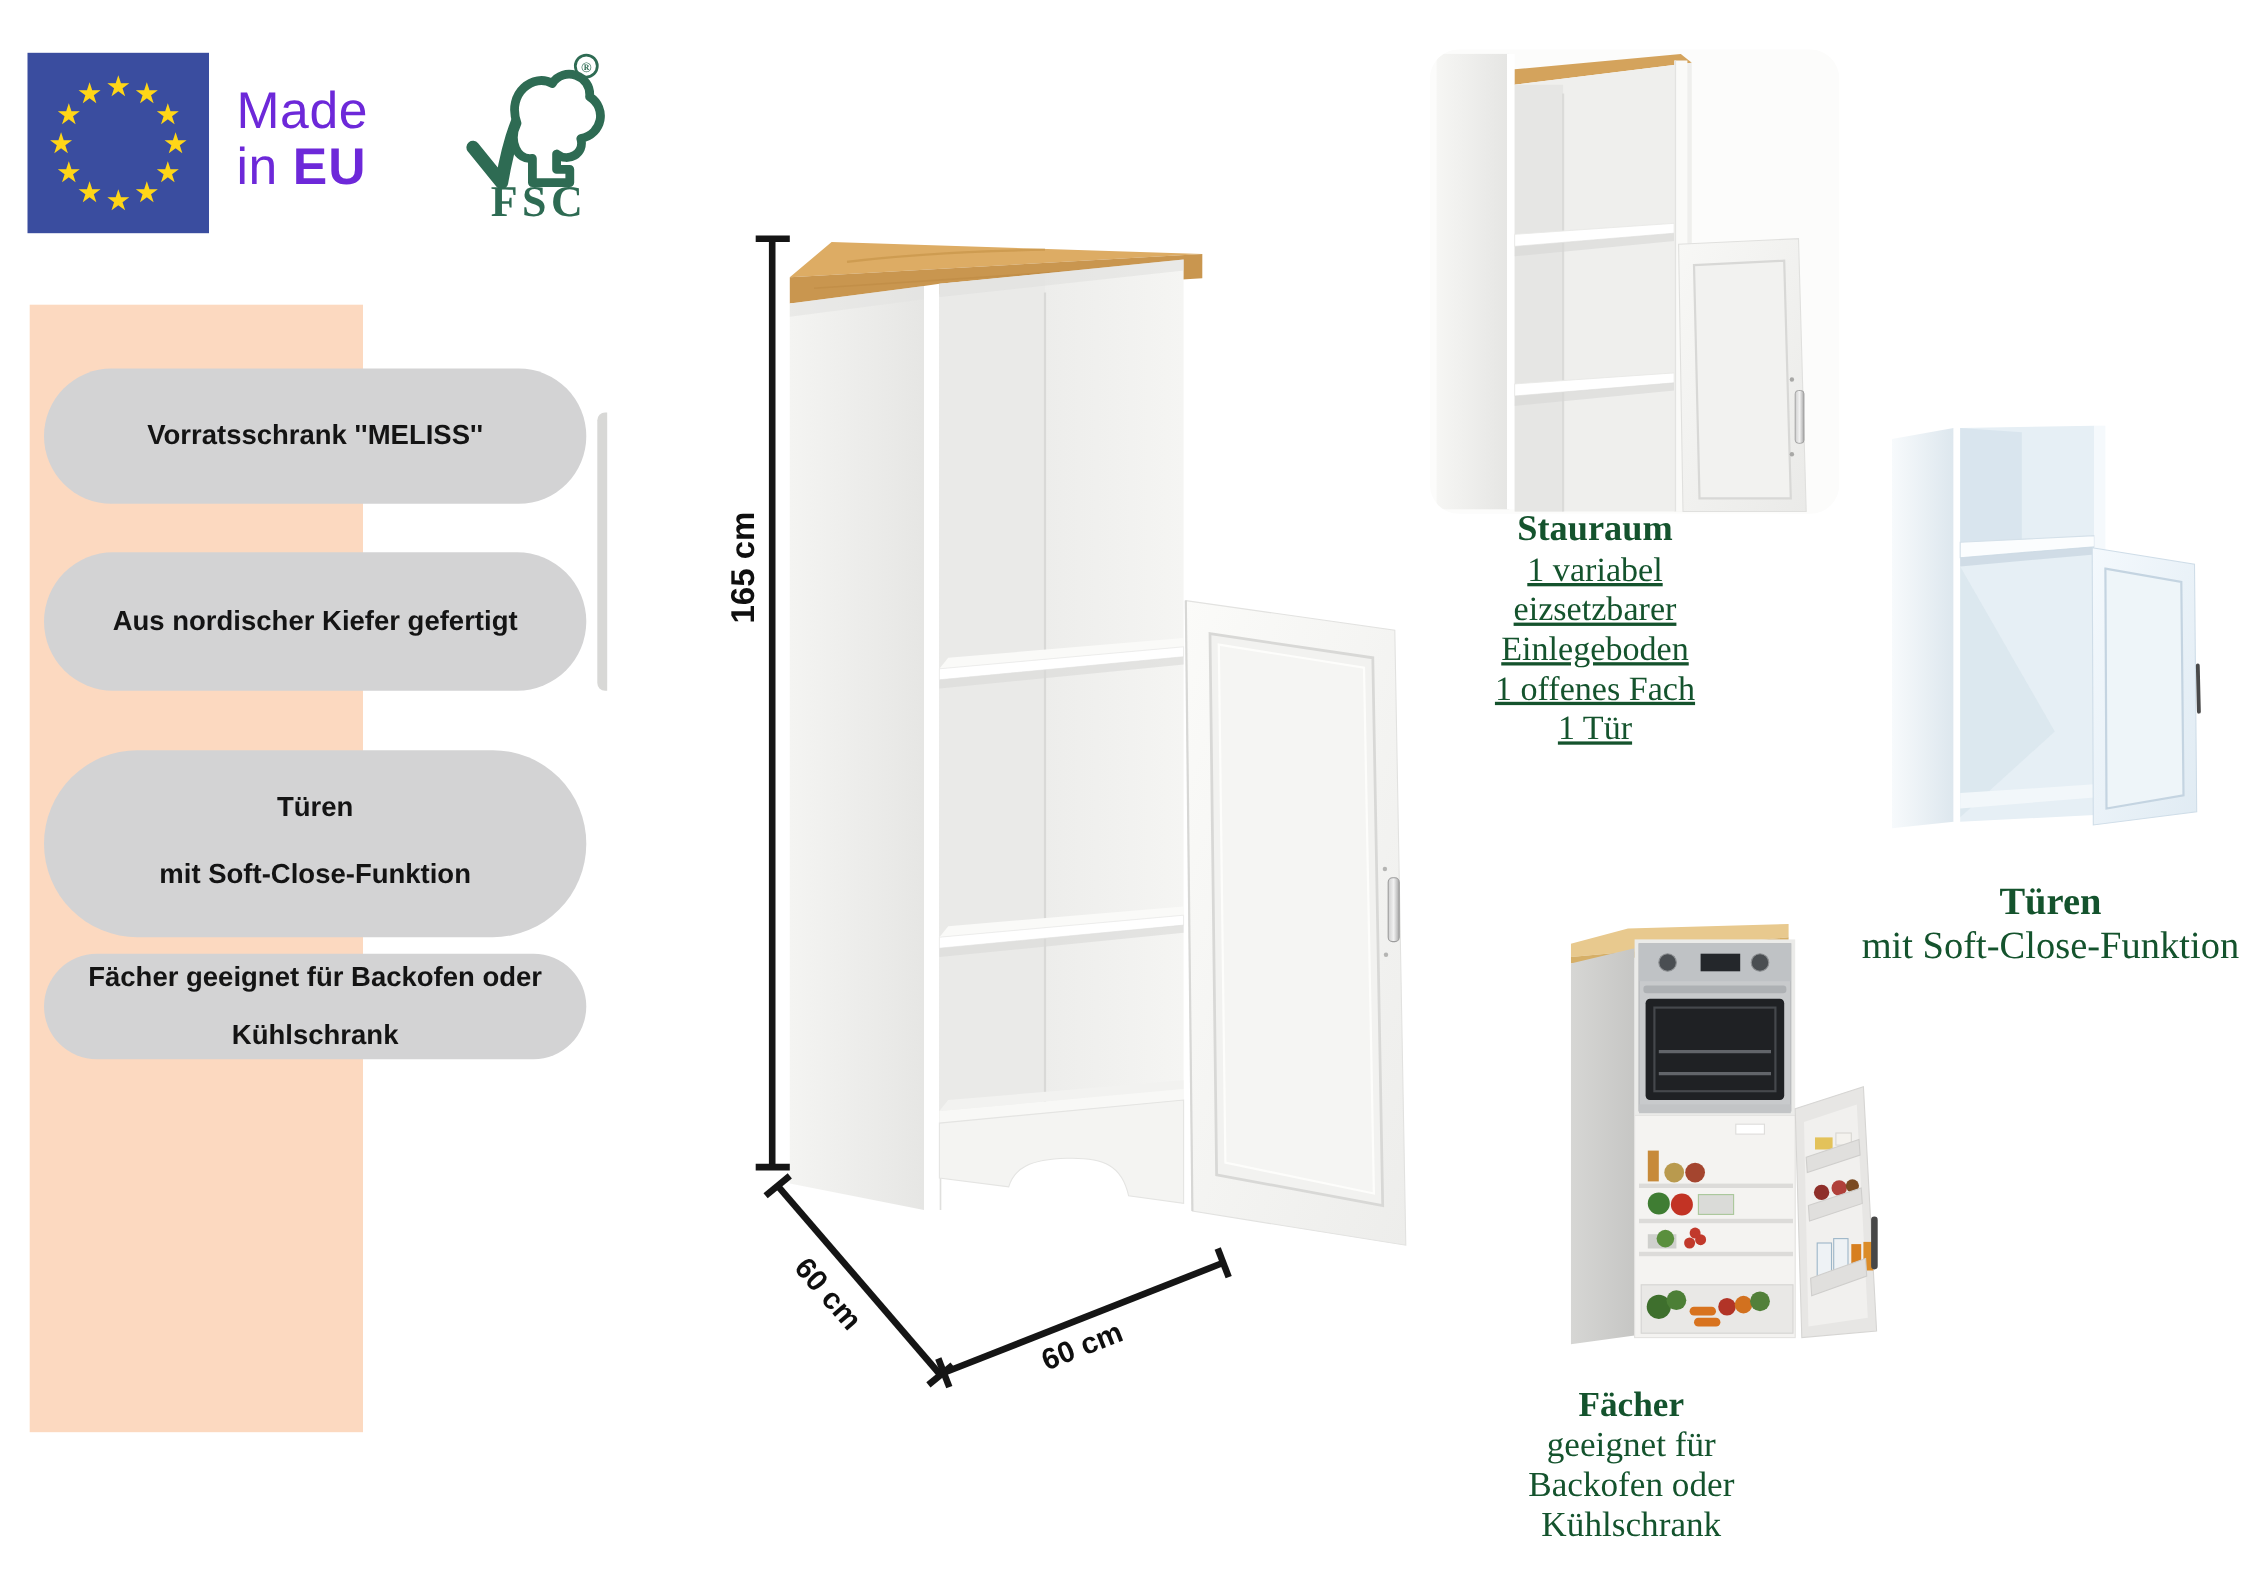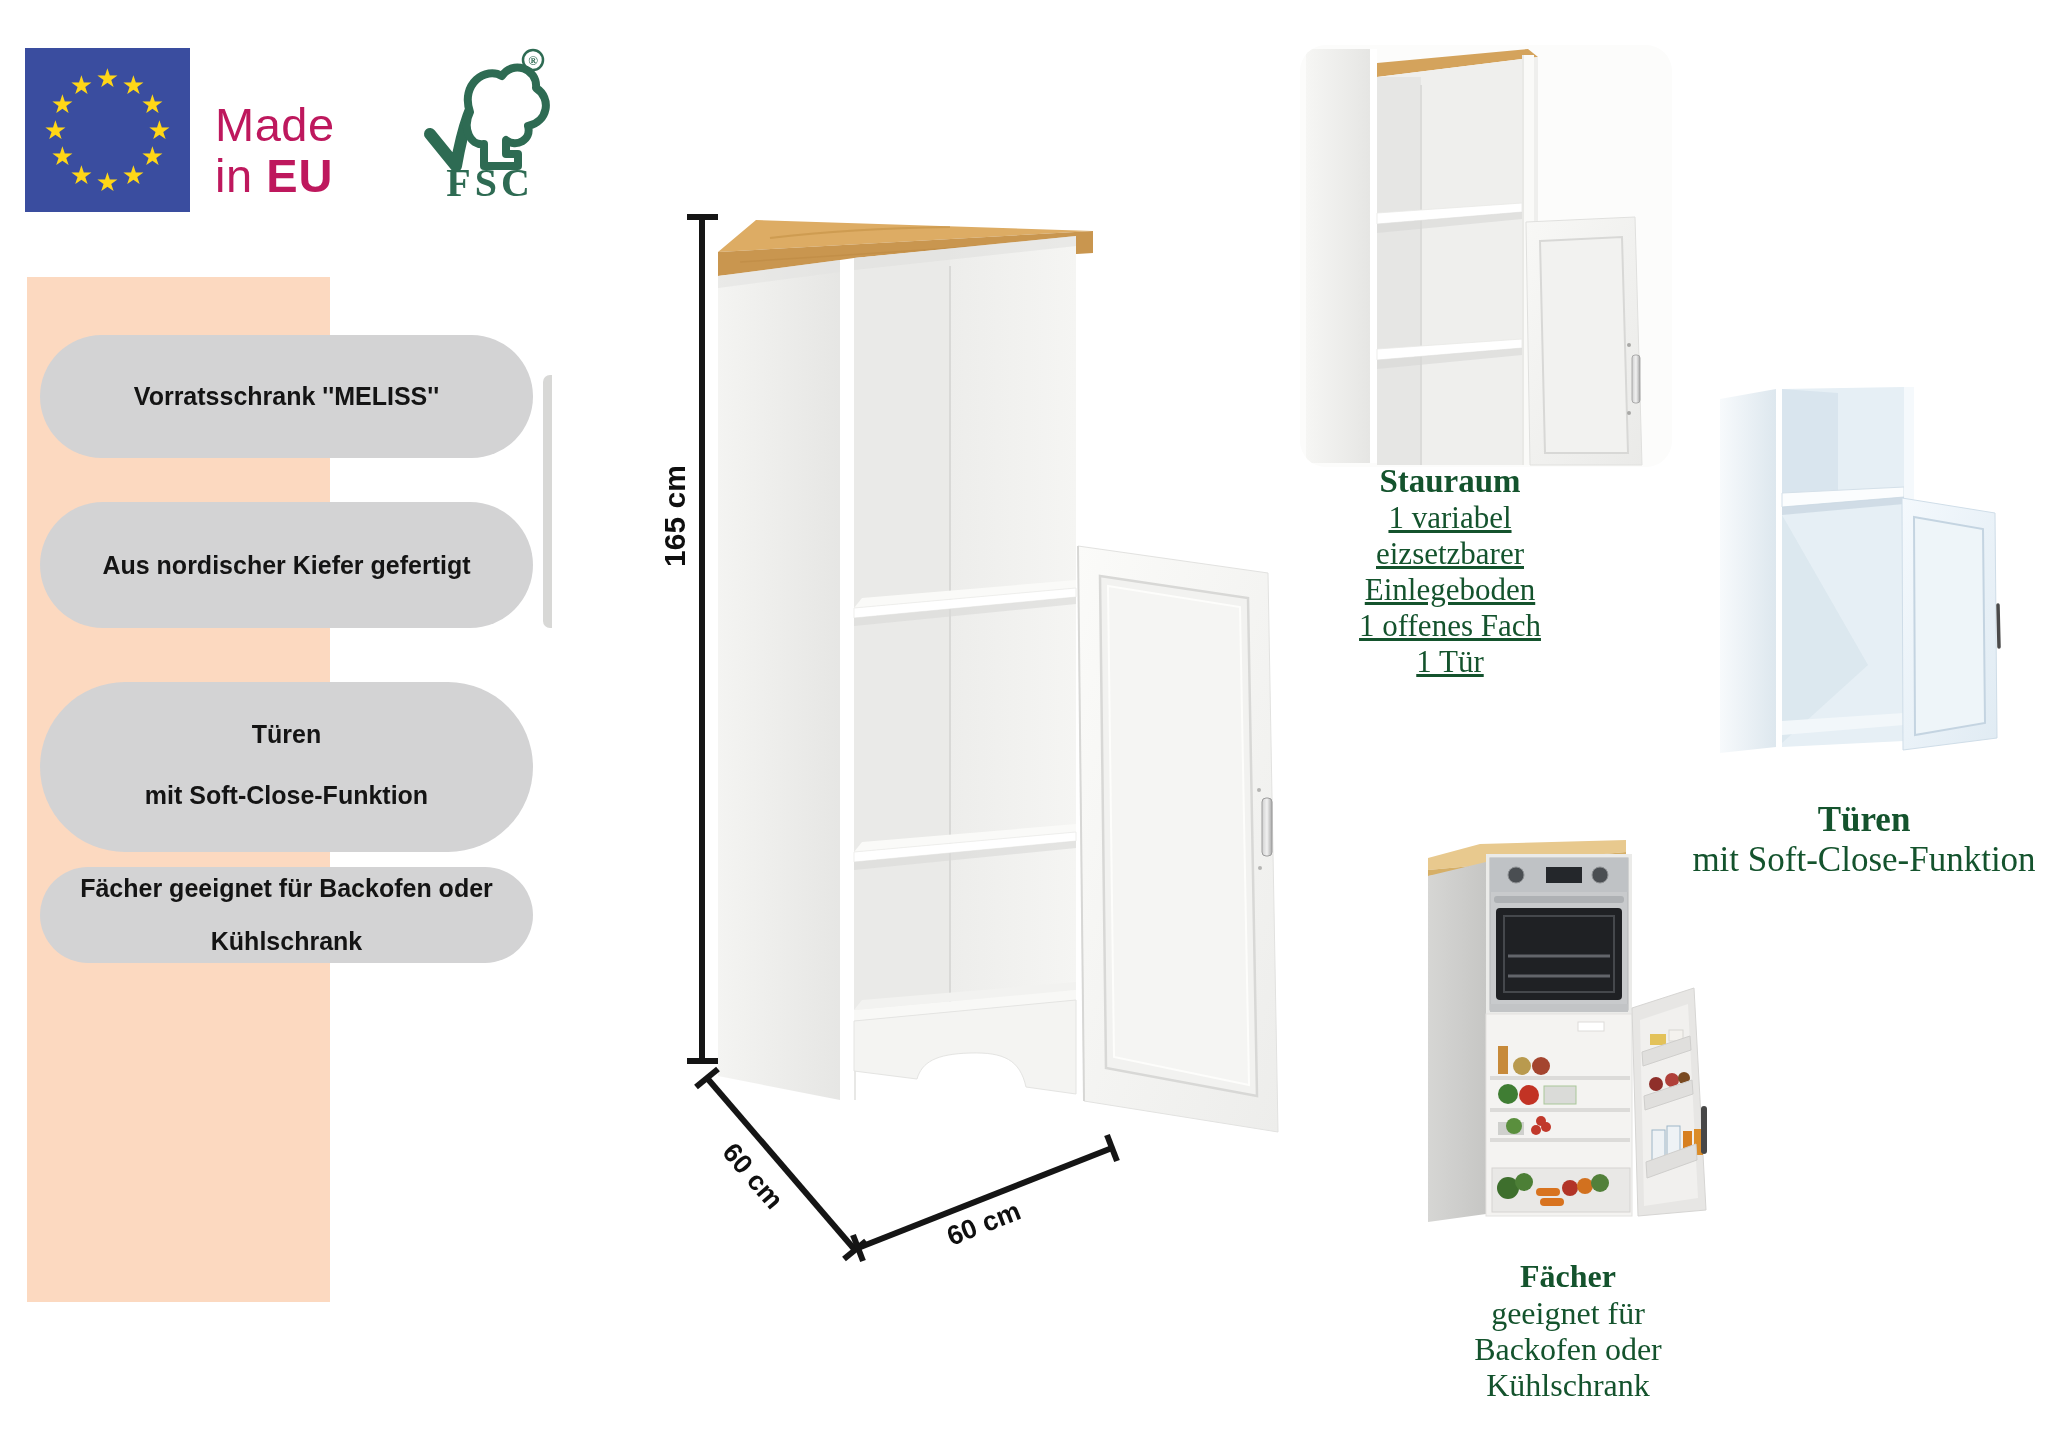--- a/index.html
+++ b/index.html
@@ -2,21 +2,21 @@
 <html><head>
 <meta charset="utf-8">
 <style>
   html,body{margin:0;padding:0;background:#ffffff;}
   .stage{position:relative;width:2048px;height:1447px;background:#ffffff;overflow:hidden;
          font-family:"Liberation Sans",sans-serif;color:#141414;}
 
   
   .eu-flag{position:absolute;left:25px;top:48px;width:165px;height:164px;background:#3a4d9f;}
   .made-in-eu{position:absolute;left:215px;top:74px;font-size:47px;line-height:51px;
-              color:#be185d;letter-spacing:.5px;margin-top:25px;}
+              color:#6d28d9;letter-spacing:.5px;}
   .made-in-eu .bold{font-weight:700;letter-spacing:1px;}
   .fsc{position:absolute;left:420px;top:46px;width:140px;height:158px;}
 
   
   .peach-panel{position:absolute;left:27px;top:277px;width:303px;height:1025px;background:#fcd9c0;}
   .pill{position:absolute;left:40px;width:493px;background:#d3d3d4;border-radius:999px;
         display:flex;flex-direction:column;align-items:center;justify-content:center;
         font-weight:700;font-size:25px;color:#141414;text-align:center;}
   .pill-1{top:335px;height:123px;}
   .pill-2{top:502px;height:126px;}
@@ -32,21 +32,21 @@
               border-radius:7px 0 0 7px;}
   .product-svg{position:absolute;left:560px;top:160px;width:740px;height:1140px;}
 
   
   .stauraum-card{position:absolute;left:1300px;top:45px;width:372px;height:422px;
                  background:#fcfcfb;border-radius:26px;overflow:hidden;}
   .stauraum-caption{position:absolute;left:1300px;top:462px;width:300px;}
   .tueren-svg{position:absolute;left:1718px;top:385px;width:287px;height:370px;}
   .tueren-caption{position:absolute;left:1688px;top:800px;width:352px;}
   .faecher-svg{position:absolute;left:1428px;top:838px;width:282px;height:388px;}
-  .faecher-caption{position:absolute;left:1418px;top:1258px;width:300px;}
+  .faecher-caption{position:absolute;left:1333px;top:1258px;width:300px;}
 
   .serif-caption{font-family:"Liberation Serif",serif;color:#14532d;text-align:center;}
   .caption-title{font-weight:700;}
   .stauraum-caption .caption-title{font-size:33px;line-height:38px;}
   .stauraum-caption .cap-line{font-size:31px;line-height:36px;text-decoration:underline;}
   .tueren-caption .caption-title{font-size:35px;line-height:40px;}
   .tueren-caption .cap-line{font-size:35px;line-height:40px;}
   .faecher-caption .caption-title{font-size:32px;line-height:37px;}
   .faecher-caption .cap-line{font-size:32px;line-height:36px;}
 

